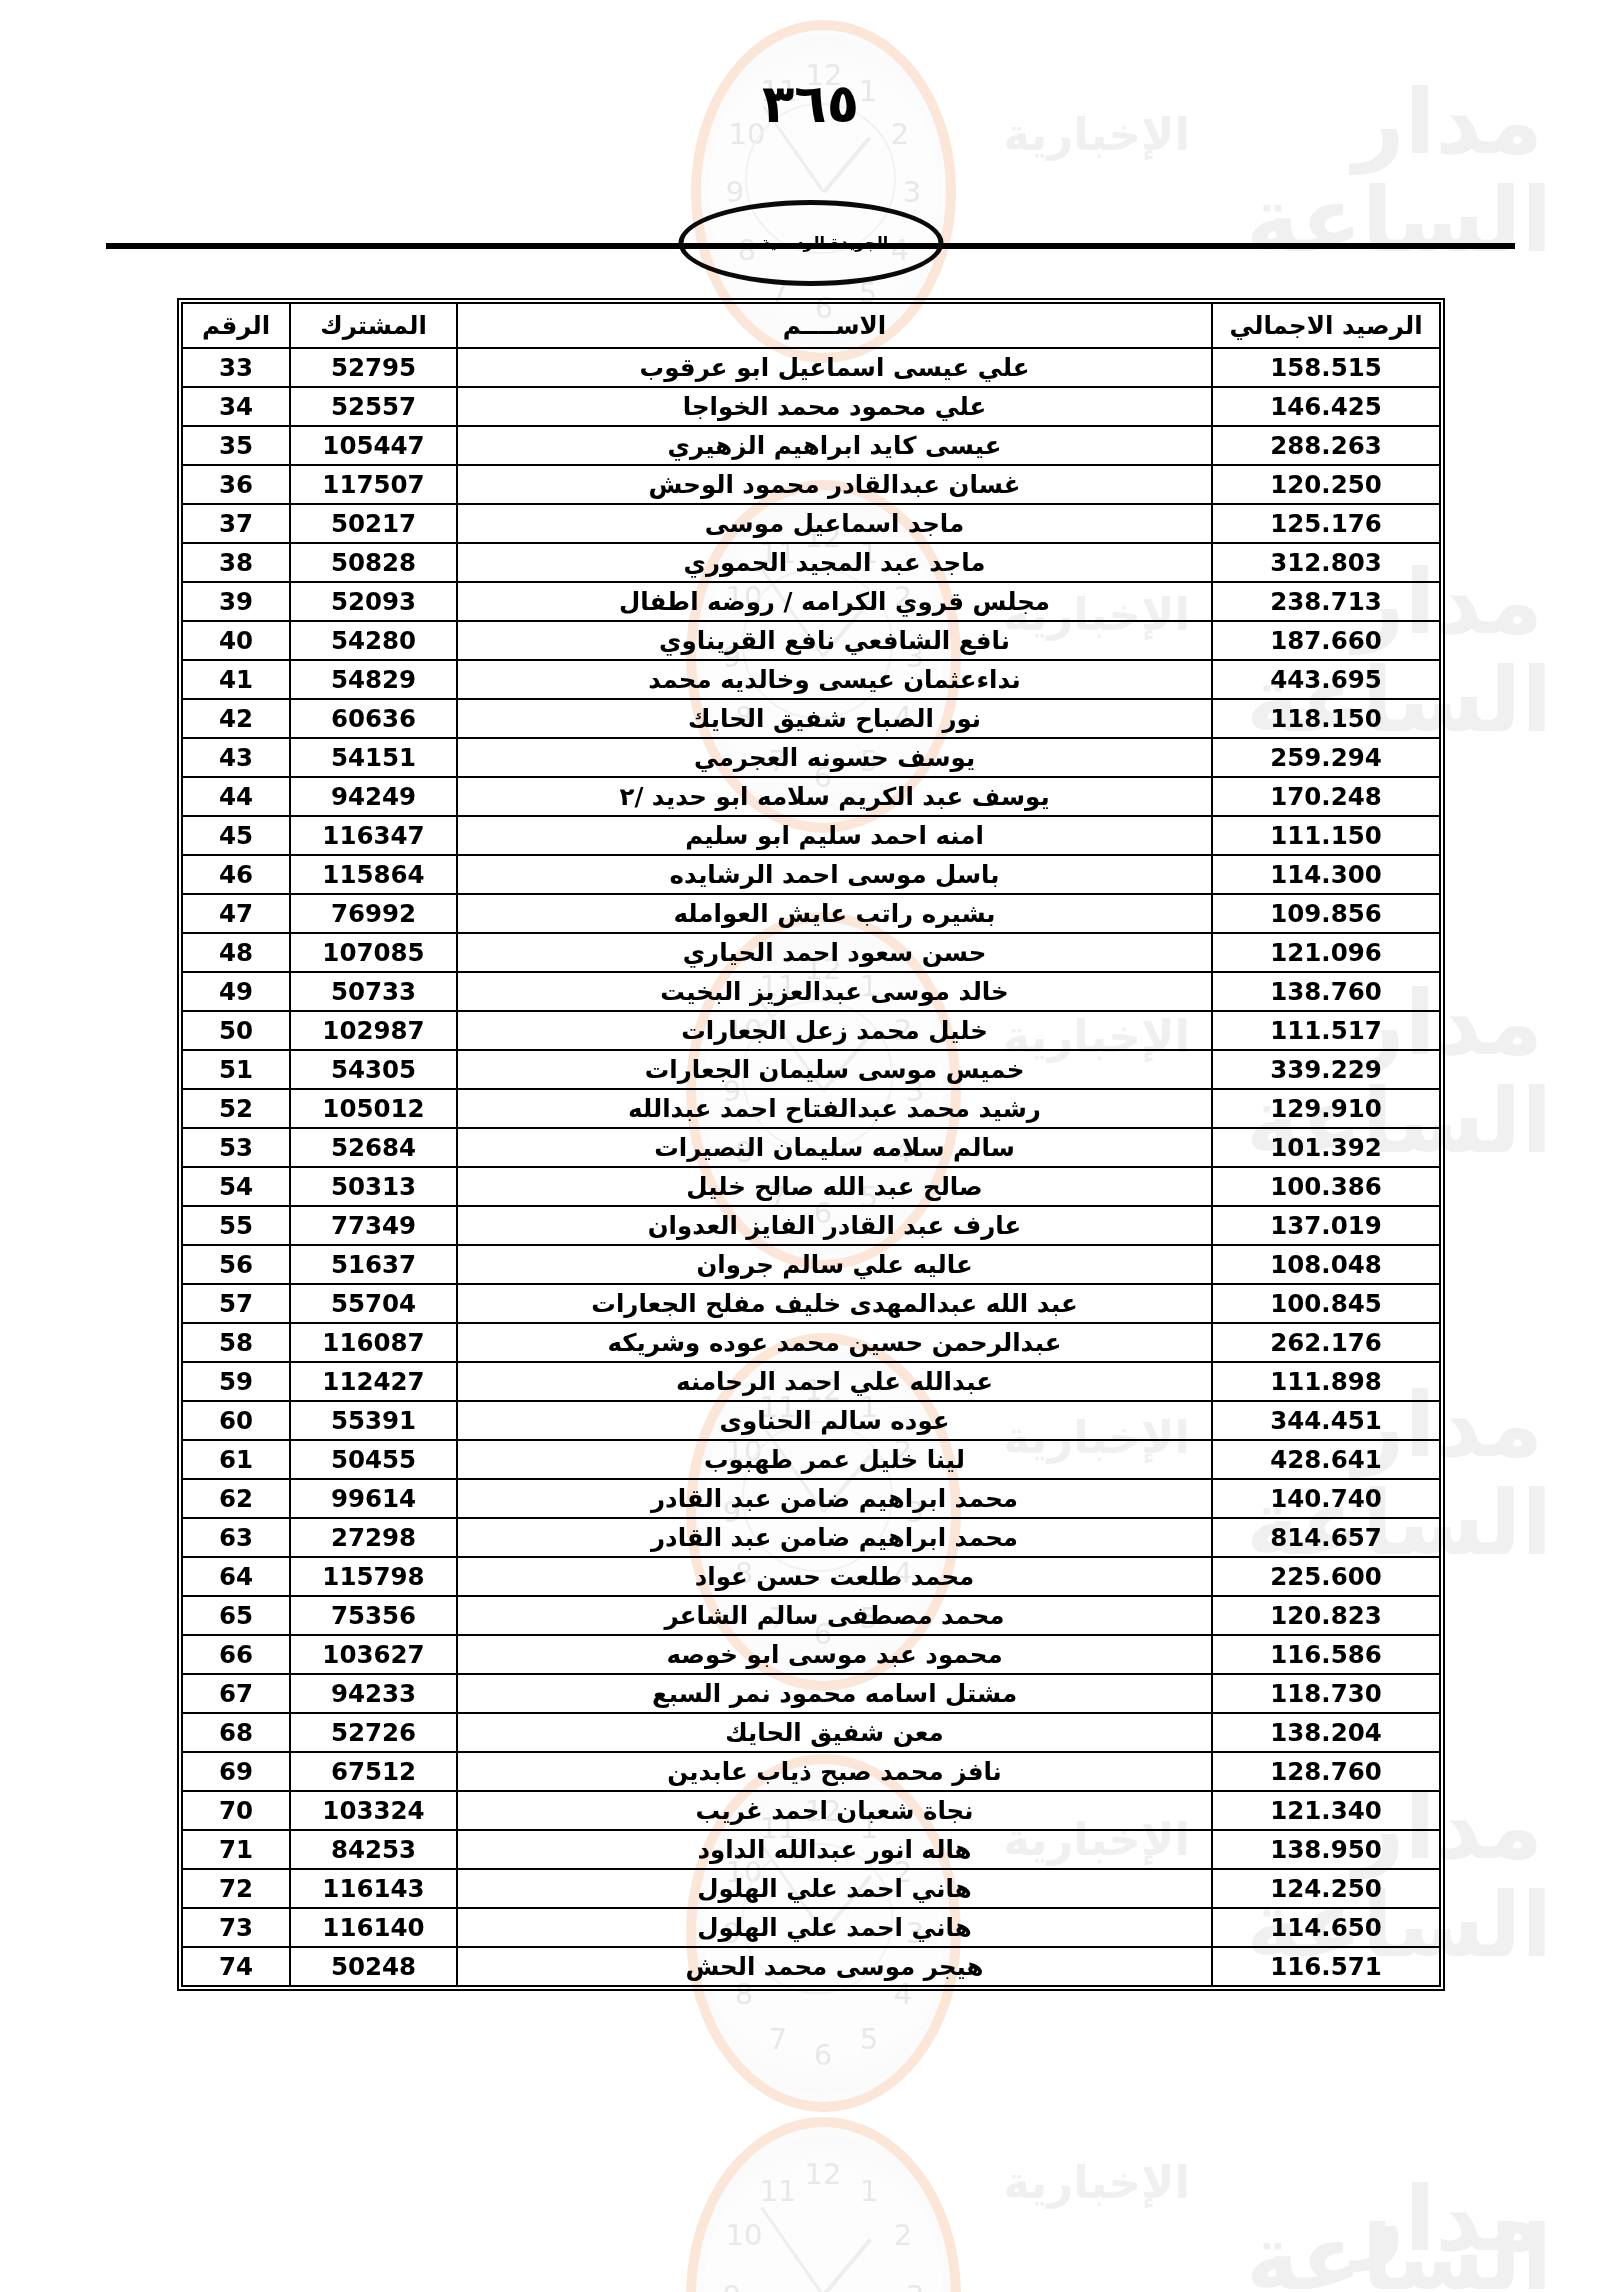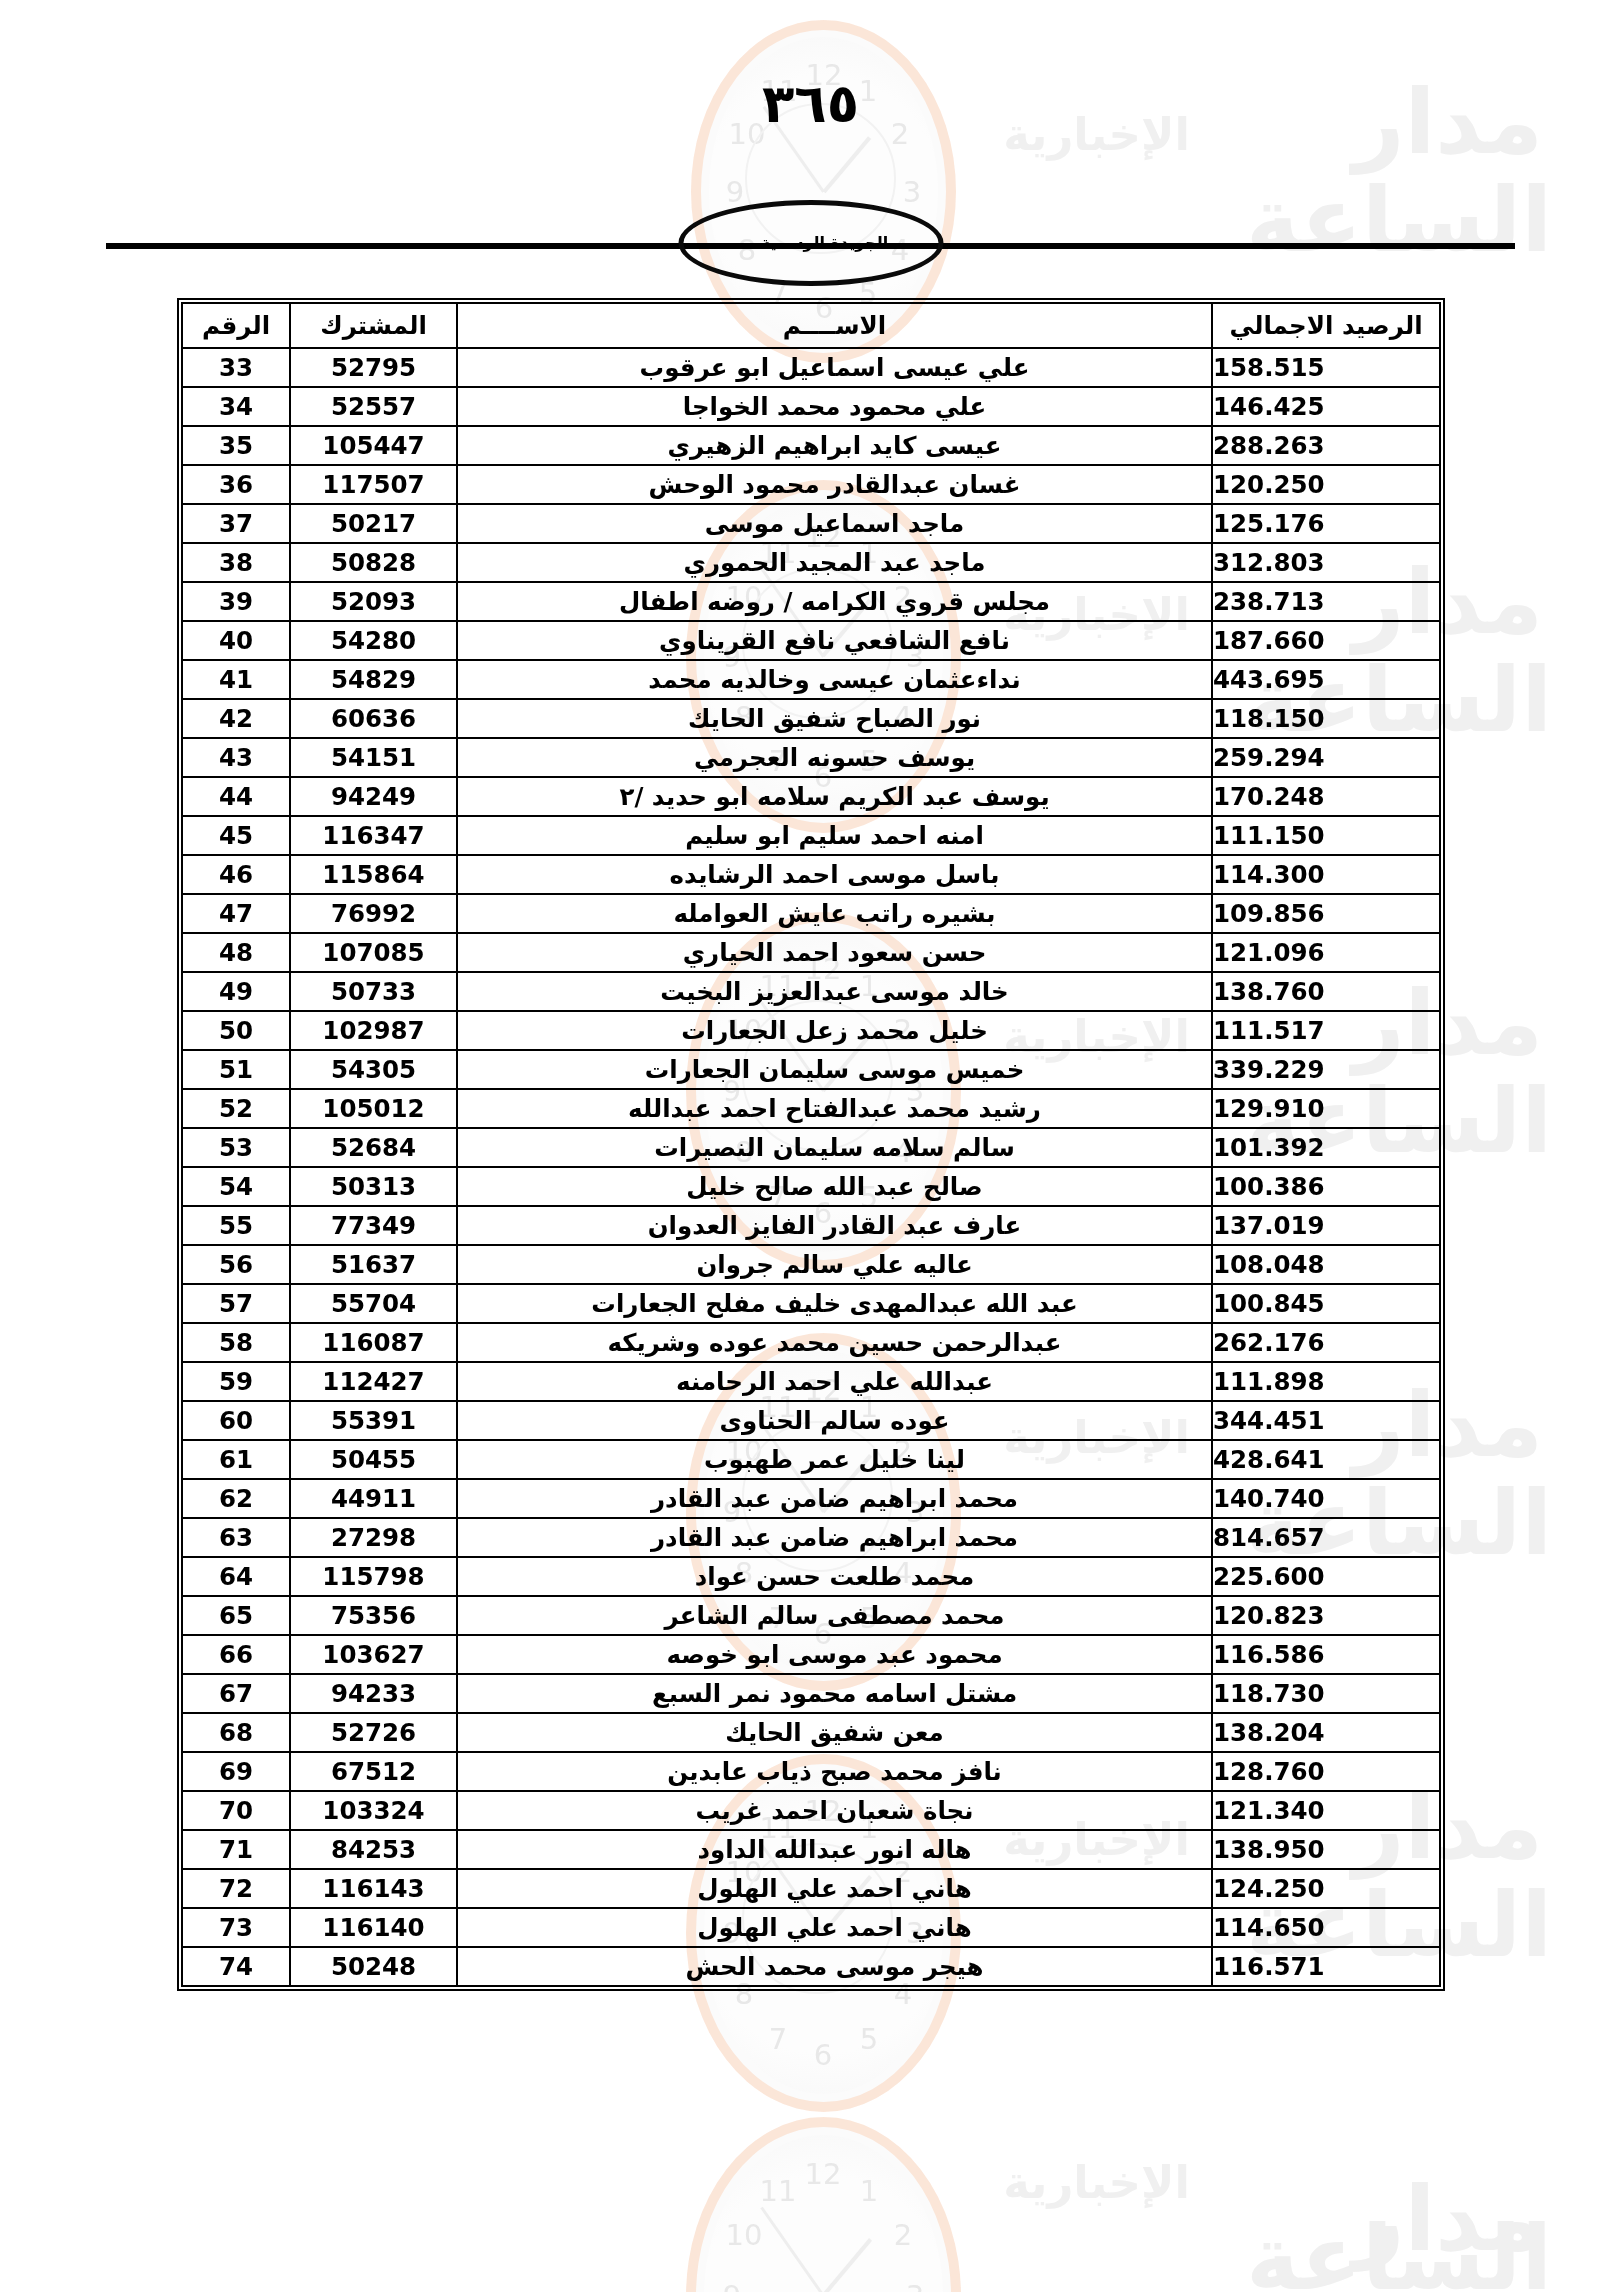--- a/index.html
+++ b/index.html
@@ -150,20 +150,21 @@
   col.c-name   { width: 755px; }
   col.c-total  { width: 228px; }
 
   .cell-center { text-align: center; }
   .cell-name {
     text-align: center;
     font-size: 23.5px;
     letter-spacing: 0;
   }
   .cell-total {
+    text-align: center;
     direction: ltr;
     font-size: 26.5px;
     font-family: "DejaVu Sans", sans-serif;
   }
   .cell-sub {
     text-align: center;
     direction: ltr;
     font-size: 26.5px;
     font-family: "DejaVu Sans", sans-serif;
   }
@@ -513,21 +514,21 @@
         </tr>
         <tr>
           <td class="cell-total">428.641</td>
           <td class="cell-name">لينا خليل عمر طهبوب</td>
           <td class="cell-sub">50455</td>
           <td class="cell-idx">61</td>
         </tr>
         <tr>
           <td class="cell-total">140.740</td>
           <td class="cell-name">محمد ابراهيم ضامن عبد القادر</td>
-          <td class="cell-sub">44911</td>
+          <td class="cell-sub">99614</td>
           <td class="cell-idx">62</td>
         </tr>
         <tr>
           <td class="cell-total">814.657</td>
           <td class="cell-name">محمد ابراهيم ضامن عبد القادر</td>
           <td class="cell-sub">27298</td>
           <td class="cell-idx">63</td>
         </tr>
         <tr>
           <td class="cell-total">225.600</td>

